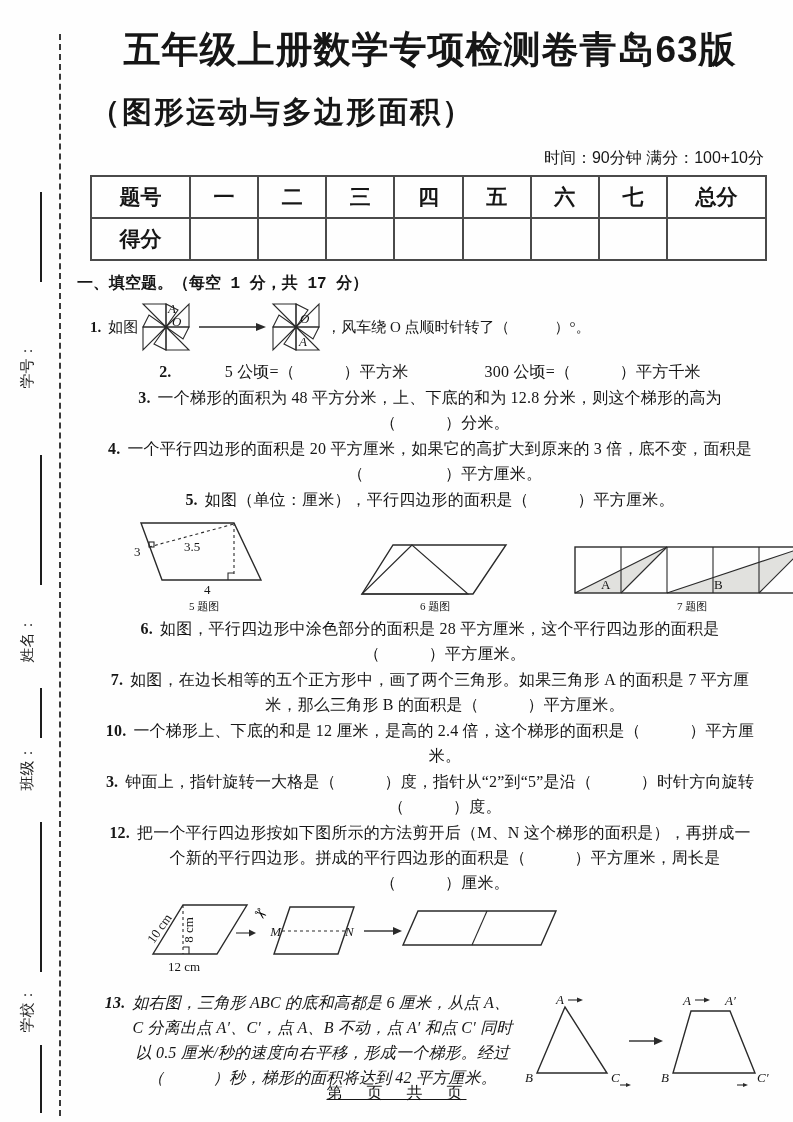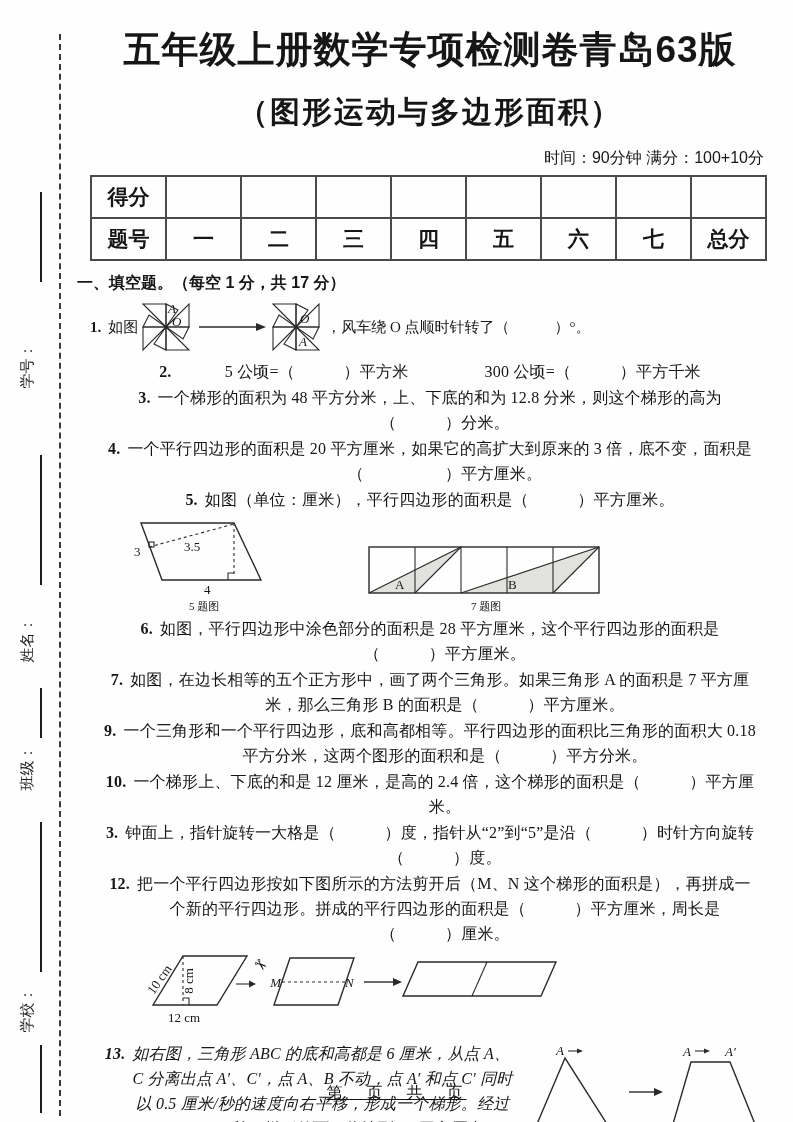--- a/index.html
+++ b/index.html
@@ -14,26 +14,26 @@
   .ml1 { top:192px; height:90px; } .ml2 { top:455px; height:130px; }
   .ml3 { top:688px; height:50px; } .ml4 { top:822px; height:150px; } .ml5 { top:1045px; height:68px; }
   .mlabel {
     position:absolute; left:-13px; width:82px; height:20px; text-align:center;
     font-size:15px; transform:rotate(-90deg); white-space:nowrap; color:#1d1d1d;
   }
   .mlab1 { top:356px; } .mlab2 { top:630px; } .mlab3 { top:758px; } .mlab4 { top:1000px; }
   
   .content { position:absolute; left:90px; top:0; width:680px; }
   .title { margin:28px 0 0; font:bold 37px/1.2 "Liberation Sans", sans-serif; text-align:center; letter-spacing:1px; }
-  .subtitle { margin:22px 0 0; font:bold 30px/1.2 "Liberation Sans", sans-serif; text-align:center; letter-spacing:2px; }
+  .subtitle { margin:22px 0 0; font:bold 30px/1.2 "Liberation Sans", sans-serif; letter-spacing:2px; }
   .meta { margin:18px 6px 6px 0; text-align:right; font:16px "Liberation Sans", sans-serif; }
   table.score { border-collapse:collapse; table-layout:fixed; width:677px; margin-top:2px; }
   table.score th, table.score td { border:2px solid #4a4a4a; height:40px; text-align:center; font:bold 21px "Liberation Serif", serif; padding:0; }
   .sec-heading { margin:12px 0 3px -13px; font:bold 16px "Liberation Sans", sans-serif; }
-  .sec-heading .pts { font-family:Liberation Sans, sans-serif; }
+  .sec-heading .pts { font-family:Liberation Mono, monospace; }
   .q { font-size:16px; line-height:25px; padding-left:30px; text-indent:-30px; margin:1px 12px; letter-spacing:.2px;text-align:center; }
   .qno { font-weight:bold; padding-right:7px; }
   .qrow { display:flex; align-items:center; text-indent:0; padding-left:0; margin:2px 0; font-size:15px; }
   .qrow .qno { padding-left:0; }
   .q2col { display:inline-block; width:306px; }
   
   .figrow { display:flex; align-items:flex-end; margin:6px 0 2px; }
   .figbox { text-align:center; }
   .figcap { font-size:11px; margin-top:1px; }
   svg { display:block; }
@@ -68,40 +68,40 @@
 
   <div class="content">
 
     <h1 class="title">五年级上册数学专项检测卷青岛63版</h1>
     <h2 class="subtitle">（图形运动与多边形面积）</h2>
     <div class="meta">时间：90分钟  满分：100+10分</div>
 
     <table class="score">
       <tbody>
           <tr>
-        <td>得分</td>
-        <td></td>
-            <td></td>
-        <td></td>
-            <td></td>
-        <td></td>
-            <td></td>
-        <td></td>
-            <td></td>
-      </tr>
-      <tr>
         <th style="width:97px">题号</th>
         <th>一</th>
         <th>二</th>
         <th>三</th>
         <th>四</th>
         <th>五</th>
         <th>六</th>
         <th>七</th>
         <th style="width:97px">总分</th>
+      </tr>
+      <tr>
+        <td>得分</td>
+        <td></td>
+            <td></td>
+        <td></td>
+            <td></td>
+        <td></td>
+            <td></td>
+        <td></td>
+            <td></td>
       </tr>
     </tbody>
       </table>
 
     <div class="sec-heading">
       <span>一、填空题。</span><span class="pts">（每空 1 分，共 17 分）</span>
     </div>
 
     <div class="qrow">
       <span class="qno">1.</span>
@@ -158,20 +158,27 @@
           <line class="dash" x1="130" y1="5" x2="130" y2="59"></line>
           <path class="inkthin" d="M124,62 l0,-7 l6,0"></path>
           <line class="dash" x1="45" y1="29" x2="130" y2="6"></line>
           <rect class="inkthin" x="45" y="24" width="5" height="5"></rect>
           <text class="lbl" x="30" y="38">3</text>
           <text class="lbl" x="80" y="33">3.5</text>
           <text class="lbl" x="100" y="76">4</text>
         </svg>
         <div class="figcap">5 题图</div>
       </div>
+      <div class="figbox" style="margin-left:56px">
+        <svg width="150" height="56" viewBox="0 0 150 56">
+          <polygon class="ink" points="33,3 146,3 113,52 2,52"></polygon>
+          <polygon class="shade inkthin" points="52,3 2,52 108,52"></polygon>
+        </svg>
+        <div class="figcap">6 题图</div>
+      </div>
       <div class="figbox" style="margin-left:64px">
         <svg width="236" height="52" viewBox="0 0 236 52">
           <polygon class="shade" points="1,47 93,1 47,47"></polygon>
           <polygon class="shade" points="93,47 231,1 185,47"></polygon>
           <rect class="ink" x="1" y="1" width="230" height="46"></rect>
           <line class="inkthin" x1="47" y1="1" x2="47" y2="47"></line>
           <line class="inkthin" x1="93" y1="1" x2="93" y2="47"></line>
           <line class="inkthin" x1="139" y1="1" x2="139" y2="47"></line>
           <line class="inkthin" x1="185" y1="1" x2="185" y2="47"></line>
           <line class="inkthin" x1="1" y1="47" x2="93" y2="1"></line>
@@ -180,21 +187,20 @@
           <line class="inkthin" x1="185" y1="47" x2="231" y2="1"></line>
           <text class="lbl" x="27" y="43">A</text>
           <text class="lbl" x="140" y="43">B</text>
         </svg>
         <div class="figcap">7 题图</div>
       </div>
     </div>
 
     <div class="q"><span class="qno">6.</span><span>如图，平行四边形中涂色部分的面积是 28 平方厘米，这个平行四边形的面积是（　　　）平方厘米。</span></div>
     <div class="q"><span class="qno">7.</span><span>如图，在边长相等的五个正方形中，画了两个三角形。如果三角形 A 的面积是 7 平方厘米，那么三角形 B 的面积是（　　　）平方厘米。</span></div>
-    <div class="q"><span class="qno">9.</span><span>一个三角形和一个平行四边形，底和高都相等。平行四边形的面积比三角形的面积大 0.18 平方分米，这两个图形的面积和是（　　　）平方分米。</span></div>
     <div class="q"><span class="qno">10.</span><span>一个梯形上、下底的和是 12 厘米，是高的 2.4 倍，这个梯形的面积是（　　　）平方厘米。</span></div>
     <div class="q"><span class="qno">3.</span><span>钟面上，指针旋转一大格是（　　　）度，指针从“2”到“5”是沿（　　　）时针方向旋转（　　　）度。</span></div>
 
     <div class="q"><span class="qno">12.</span><span>把一个平行四边形按如下图所示的方法剪开后（M、N 这个梯形的面积是），再拼成一个新的平行四边形。拼成的平行四边形的面积是（　　　）平方厘米，周长是（　　　）厘米。</span></div>
     <div class="fig12">
       <svg width="430" height="86" viewBox="0 0 430 86">
 
         <polygon class="shade ink" points="35,8 99,8 69,57 5,57"></polygon>
         <line class="dash" x1="35" y1="8" x2="35" y2="57"></line>
         <path class="inkthin" d="M35,50 h6 v7"></path>

